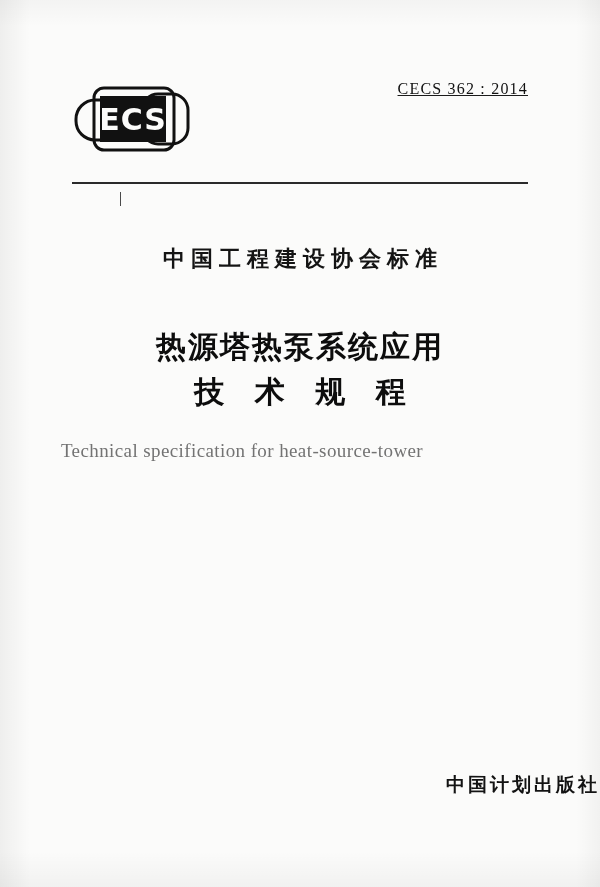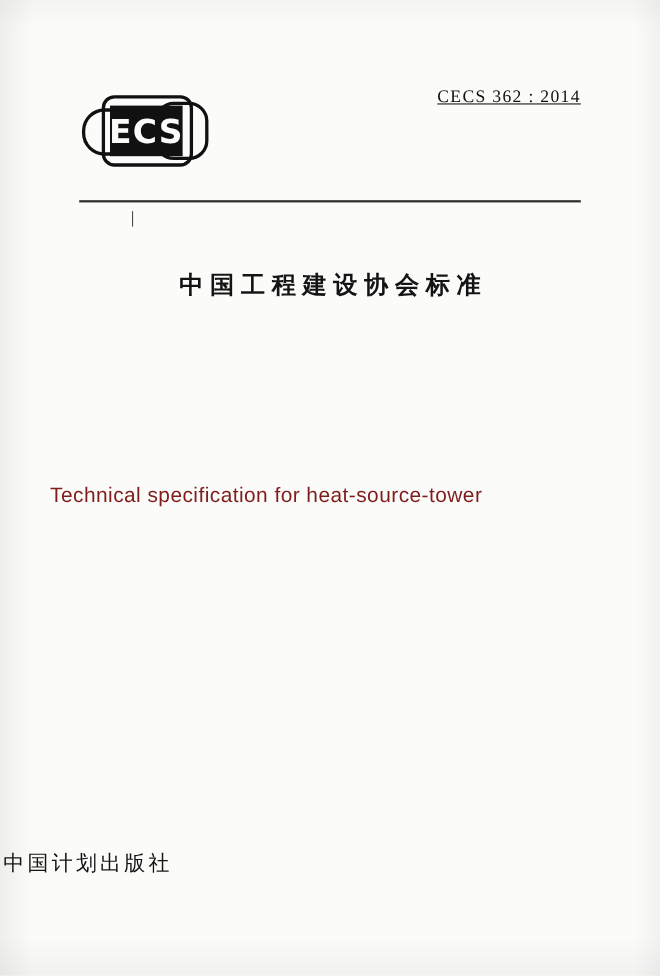--- a/index.html
+++ b/index.html
@@ -116,38 +116,39 @@
     text-indent: 10px;
     line-height: 46px;
   }
 
   .title-en {
     position: absolute;
     left: 0;
     top: 436px;
     width: 484px;
     text-align: center;
-    font-family: Liberation Sans, sans-serif;
+    font-family: Liberation Serif, serif;
     font-size: 19px;
     line-height: 30px;
     letter-spacing: 0.4px;
-    color: #7f1d1d;
+    color: #737373;
   }
 
   .publisher {
     position: absolute;
     left: 0;
     top: 772px;
     width: 600px;
-    text-align: left;
+    text-align: right;
     font-family: "DejaVu Sans", sans-serif;
     font-size: 19px;
     letter-spacing: 3px;
     text-indent: 3px;
     color: #131313;
+    font-weight: bold;
   }
 </style>
 </head>
 <body>
 
 <div class="page">
 
   <div class="header-row">
 
     <div class="logo">
@@ -165,20 +166,24 @@
     </div>
 
     <div class="std-code">CECS 362 : 2014</div>
   </div>
 
   <div class="rule"></div>
   <div class="tick"></div>
 
   <div class="org-line">中国工程建设协会标准</div>
 
+  <div class="title-cn">
+    <div class="line1">热源塔热泵系统应用</div>
+    <div class="line2">技 术 规 程</div>
+  </div>
 
   <div class="title-en">
     <div>Technical specification for heat-source-tower</div>
   </div>
 
   <div class="publisher">中国计划出版社</div>
 
 </div>
 
 </body></html>

